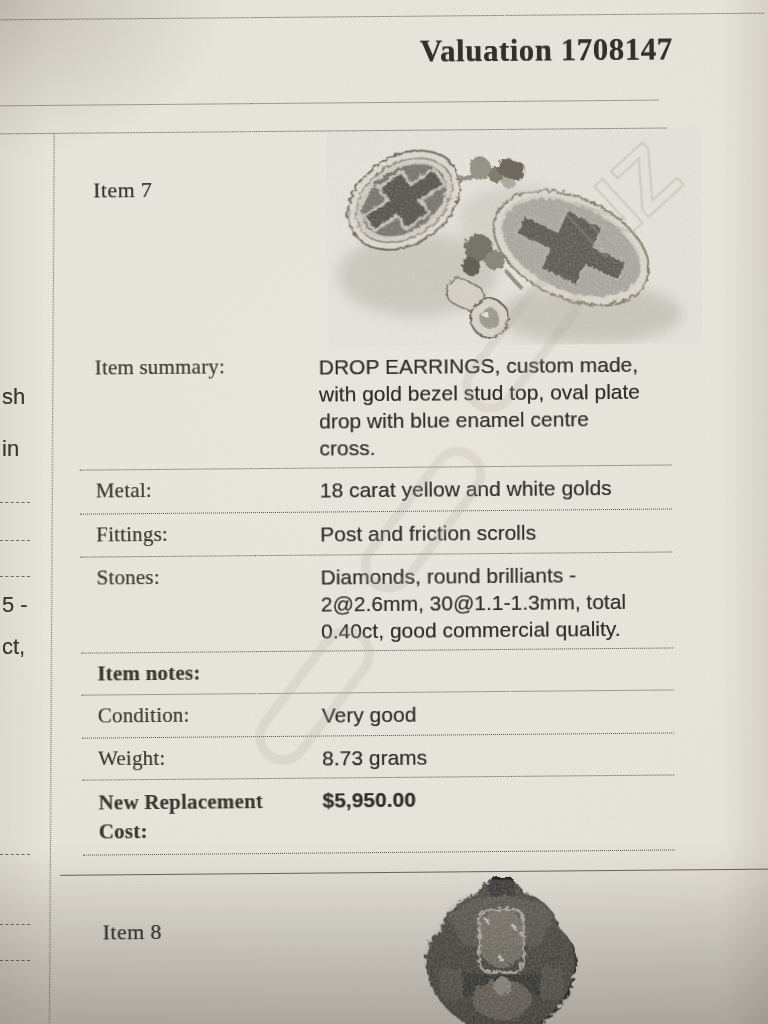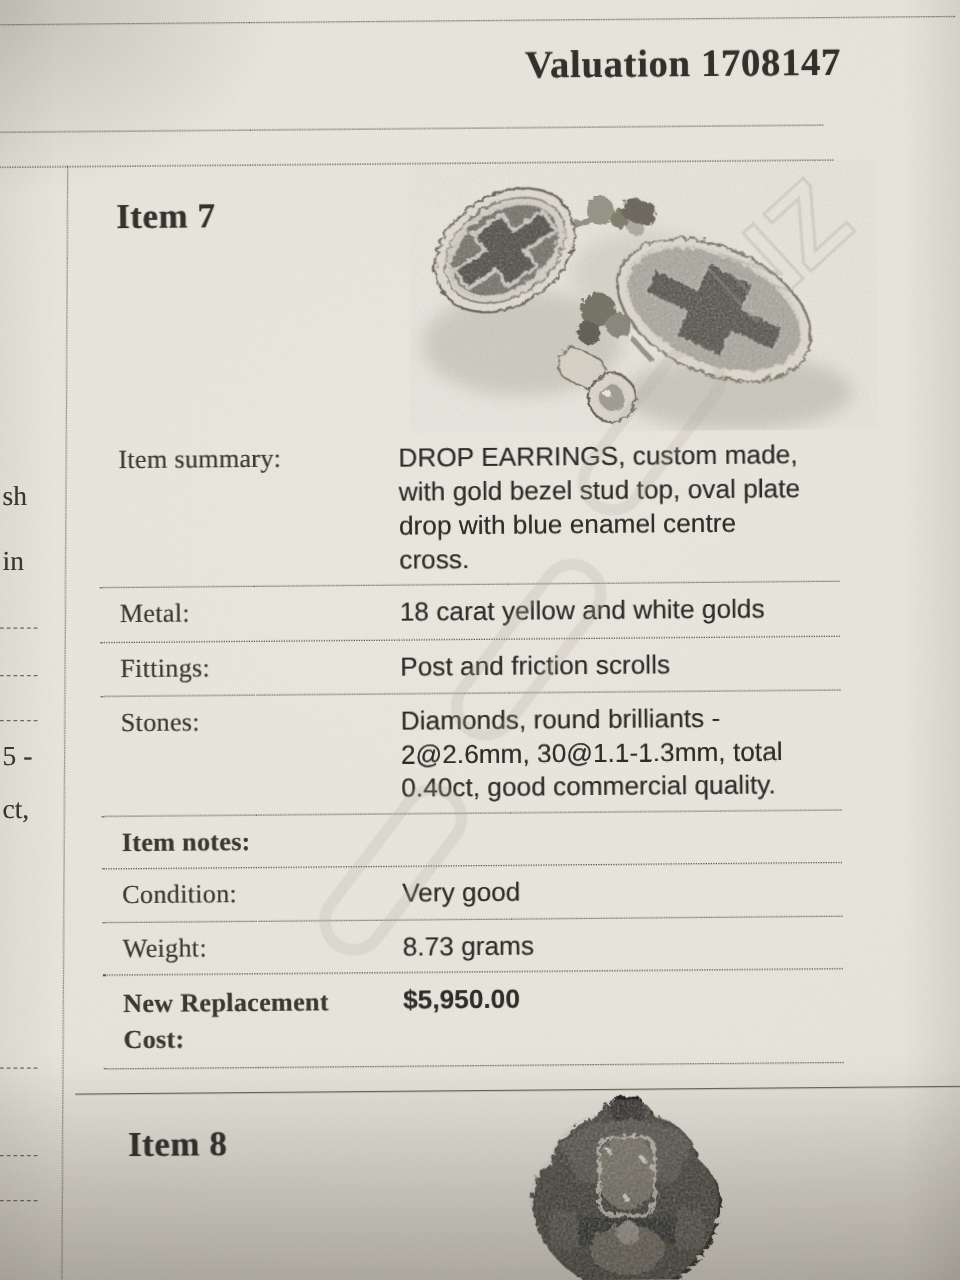--- a/index.html
+++ b/index.html
@@ -14,43 +14,43 @@
   }
   .paper{position:absolute;inset:0;transform:rotate(-0.5deg);transform-origin:50% 50%;}
   .rule{position:absolute;border-top:1px dotted rgba(78,74,64,.95);height:0;}
   .rule-solid{position:absolute;border-top:1px solid rgba(72,68,58,.8);height:0;}
   .vline{position:absolute;border-left:1px dotted rgba(88,84,74,.9);width:0;}
   .title{
     position:absolute;left:424px;top:34px;font-size:31px;font-weight:600;
     letter-spacing:.5px;color:#32302a;text-shadow:0 0 .6px rgba(50,47,40,.7);
   }
   .h-item{
-    position:absolute;font-size:28px;font-weight:700;color:#34322c;
-    letter-spacing:.4px;text-shadow:0 0 .6px rgba(52,49,42,.7);
+    position:absolute;font-size:22px;font-weight:400;color:#34322c;
+    letter-spacing:.4px;text-shadow:0 0 .6px rgba(52,49,42,.7);margin-top:19px;
   }
   .rows{position:absolute;left:80px;top:345px;width:592px;}
   .row{
     display:grid;grid-template-columns:240px 1fr;
     border-bottom:1px dotted rgba(78,74,64,.95);
     align-items:start;box-sizing:border-box;
   }
   .row .lbl{
     font-size:21px;padding:8px 0 6px 16px;color:#3a382f;
     text-shadow:0 0 .5px rgba(58,56,47,.6);letter-spacing:.2px;
   }
   .row .val{
     font-family:"Liberation Sans",sans-serif;font-size:21px;line-height:27px;
     padding:8px 0 6px 0;color:#2e2c27;text-shadow:0 0 .4px rgba(46,44,39,.55);
     white-space:pre-line;max-width:360px;
   }
   .row.bold-label .lbl{font-weight:700;}
   .row.bold-val .val{font-weight:700;}
   .row.nrc .lbl{max-width:205px;line-height:29px;padding-bottom:8px;}
   .edge-frag{
-    position:absolute;left:2px;font-family:Liberation Serif, serif;
+    position:absolute;left:2px;font-family:Liberation Sans, sans-serif;
     font-size:22px;color:#3a382f;text-shadow:0 0 .5px rgba(58,56,47,.6);
   }
   .edge-dash{position:absolute;left:0;width:30px;border-top:1px dashed rgba(80,76,66,.8);height:0;}
   .wm{position:absolute;opacity:.55;pointer-events:none;}
   .shade{position:absolute;pointer-events:none;}
   .grain{position:absolute;inset:0;mix-blend-mode:multiply;opacity:.06;pointer-events:none;}
   .photo-img{position:absolute;}
 </style>
 </head>
 <body>

